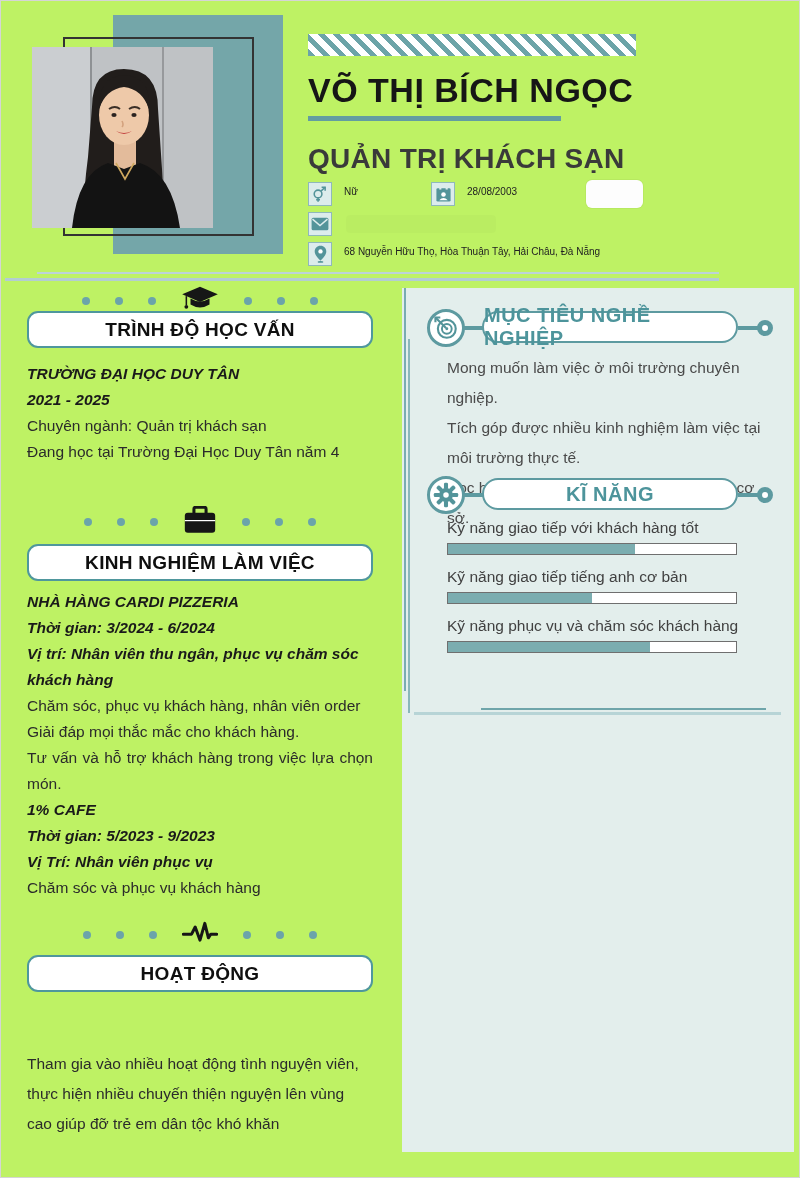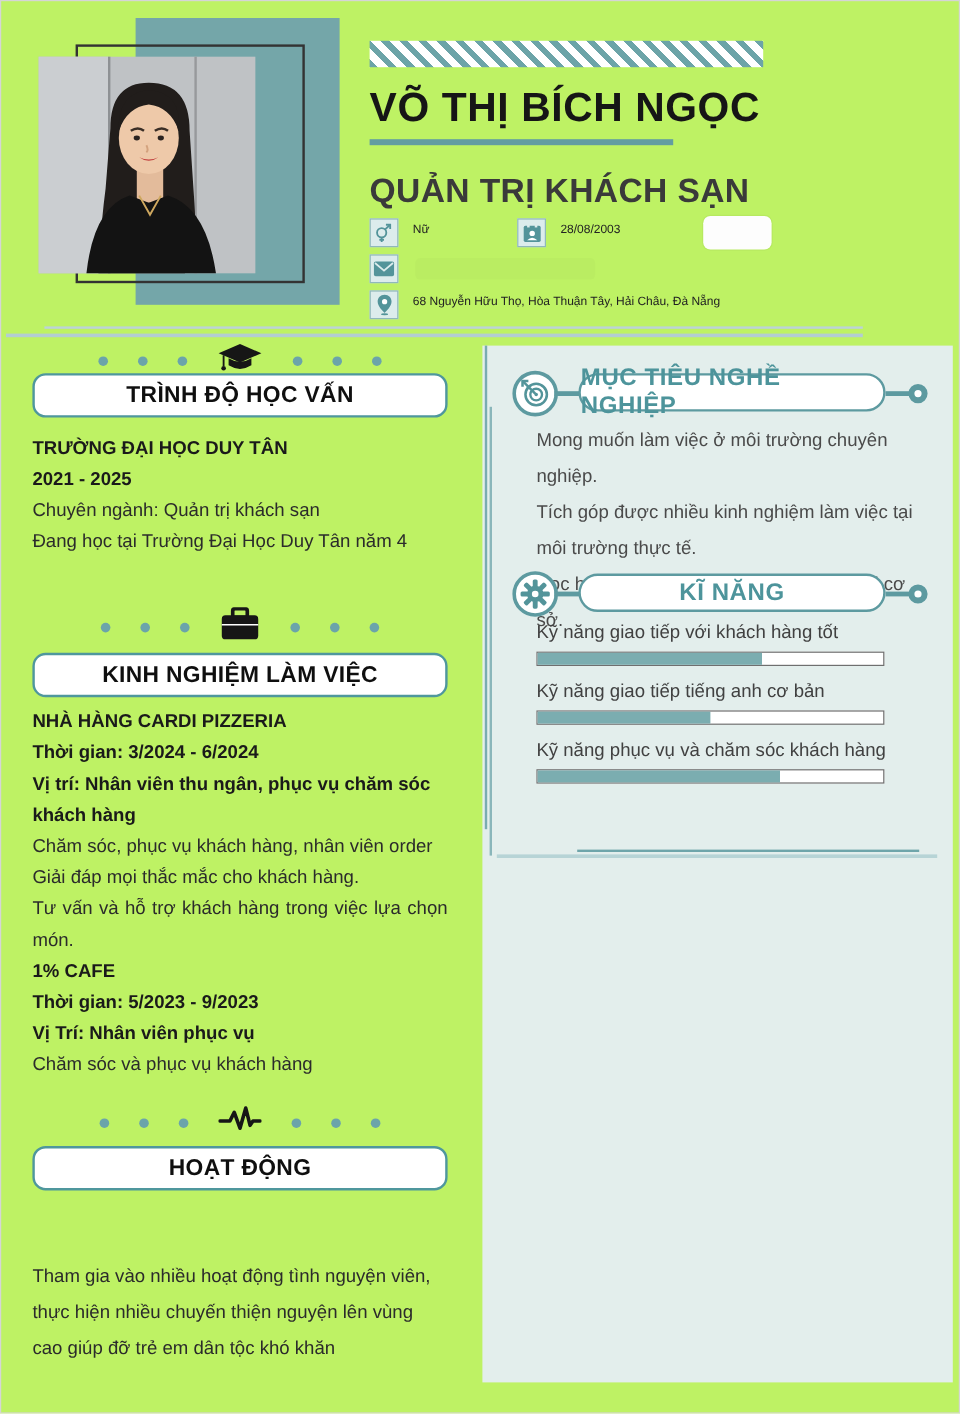--- a/index.html
+++ b/index.html
@@ -38,21 +38,21 @@
   
   .dots-row { width:346px; display:flex; align-items:center; justify-content:center; gap:25px; }
   .dot { width:8px; height:8px; border-radius:50%; background:#6ba4aa; }
   .sec-box {
     left:26px; width:346px; height:37px; background:#fff;
     border:2px solid #4f979d; border-radius:11px;
     display:flex; align-items:center; justify-content:center;
   }
   .sec-box span { font-size:19px; font-weight:bold; color:#0f0f0f; letter-spacing:.3px; }
   .body-block { left:26px; width:346px; font-size:15.5px; line-height:26px; color:#2b2b2b; }
-  .body-block .b { font-weight:bold; color:#1a1a1a; }
+  .body-block .b { font-weight:bold; color:#1a1a1a;font-style:italic; }
   .just { text-align:justify; }
   .act-block { line-height:30px; }
 
   
   .panel { left:401px; top:287px; width:392px; height:864px; background:#e3eeec; }
   .vline-a { left:403px; top:287px; width:2px; height:403px; background:#79acb1; }
   .vline-b { left:407px; top:338px; width:2px; height:374px; background:#8ab6ba; }
 
   .icon-circle {
     width:38px; height:38px; border-radius:50%; background:#fff; border:3px solid #5d9aa0;

